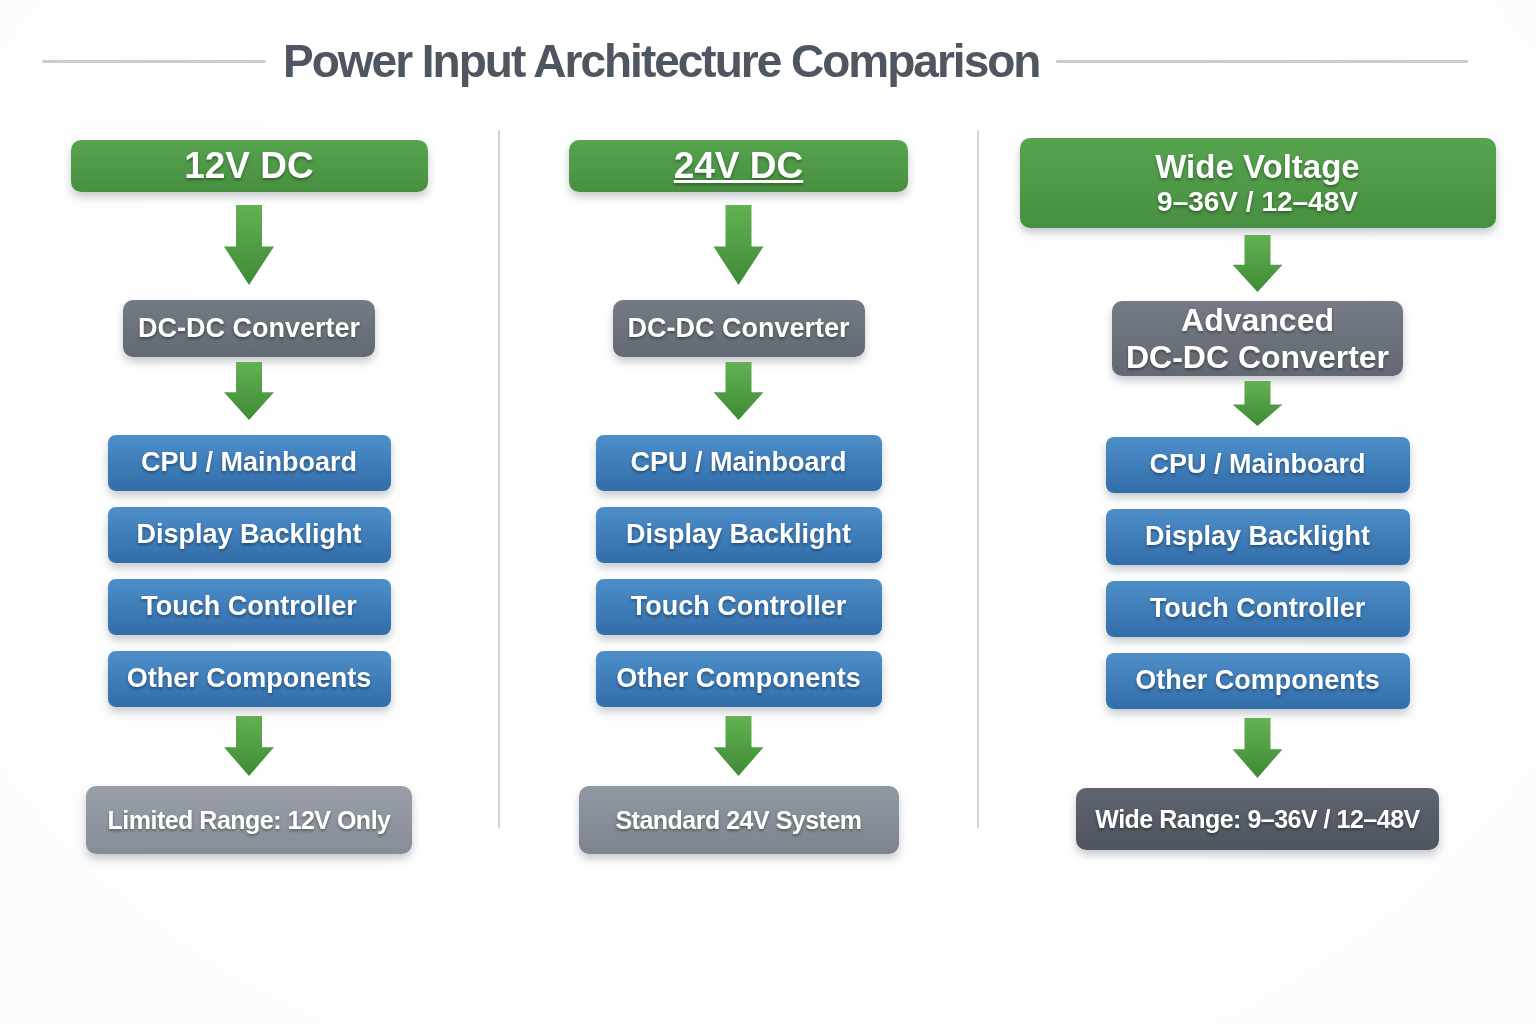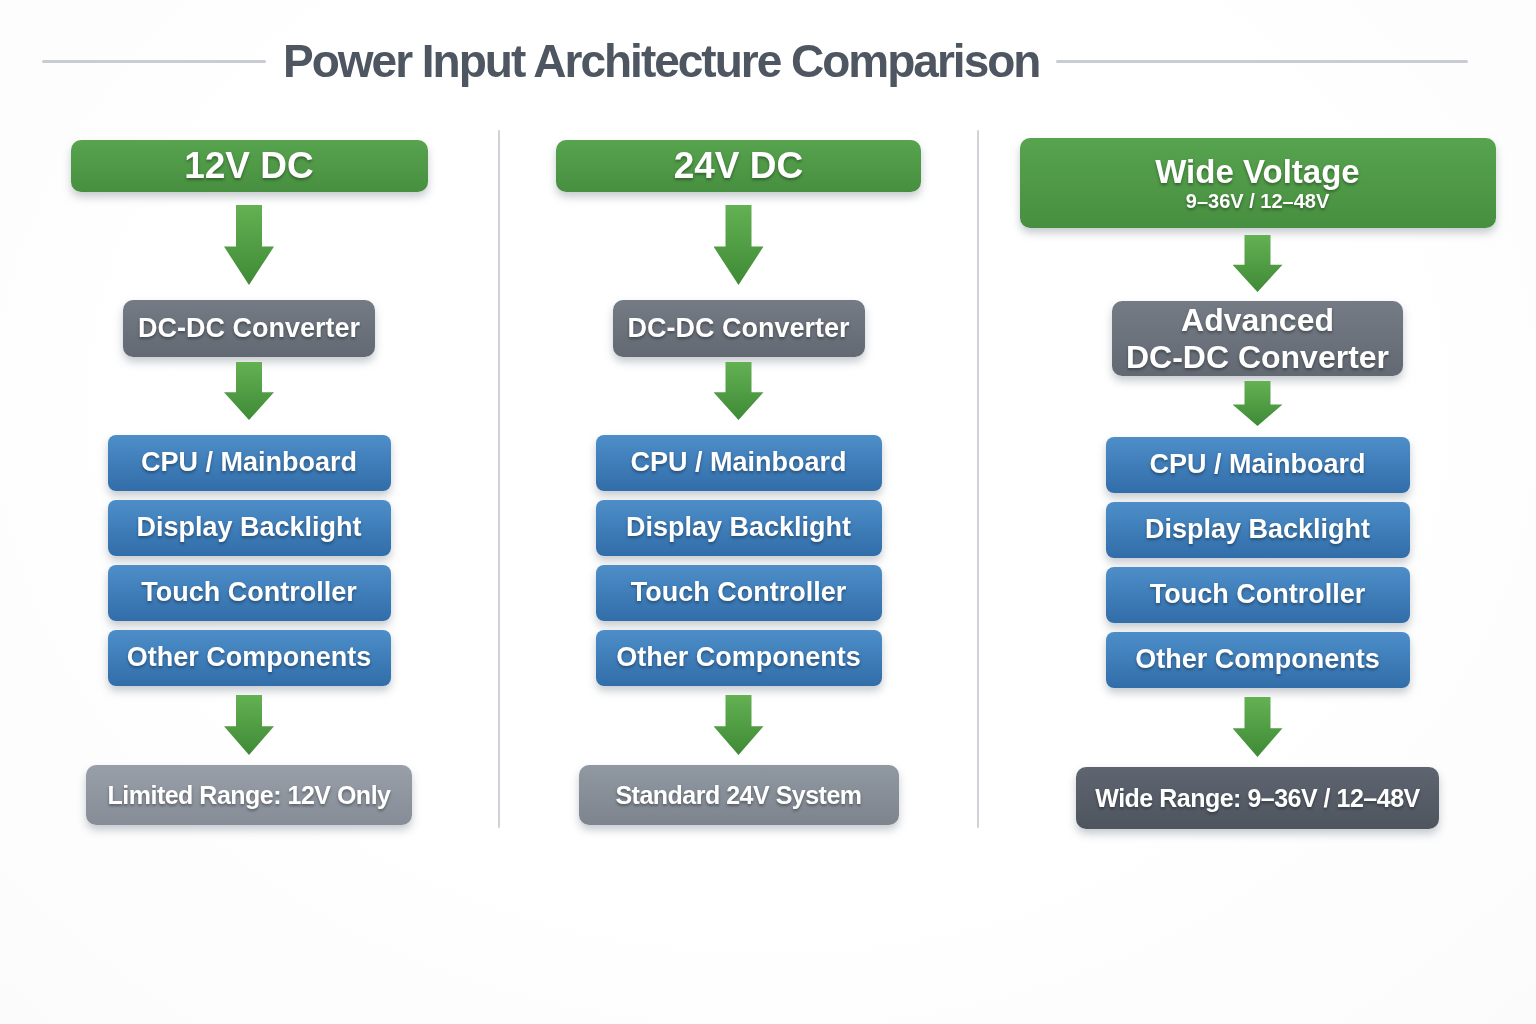--- a/index.html
+++ b/index.html
@@ -69,40 +69,40 @@
     color: #ffffff;
     font-weight: bold;
     text-align: left;
     border-radius: 10px;
     box-shadow: 0 5px 9px rgba(95,105,118,0.35);
     text-shadow: 0 2px 3px rgba(0,0,0,0.35);
     line-height: 1.15;
   }
   .green { background: linear-gradient(180deg, #57a34e 0%, #478f40 100%); }
   .c1 .green { width: 357px; height: 52px; font-size: 37px; }
-  .c2 .green { width: 365px; height: 52px; font-size: 37px; }
+  .c2 .green { width: 339px; height: 52px; font-size: 37px; text-decoration: underline; }
   .c3 .green { width: 476px; height: 90px; font-size: 33px; margin-top: -2px; }
-  .c3 .green .line2 { font-size: 20px; }
+  .c3 .green .line2 { font-size: 28px; }
 
   .conv { background: linear-gradient(180deg, #747b84 0%, #626972 100%); }
   .c1 .conv, .c2 .conv { width: 252px; height: 57px; font-size: 27px; }
   .c3 .conv { width: 291px; height: 75px; font-size: 32px; }
 
-  .stack { display: flex; flex-direction: column; gap: 9px; }
+  .stack { display: flex; flex-direction: column; gap: 16px; }
   .blue {
     background: linear-gradient(180deg, #4d8ec9 0%, #316da9 100%);
     border-radius: 8px;
     height: 56px;
     font-size: 27px;
   }
   .c1 .blue { width: 283px; }
   .c2 .blue { width: 286px; }
   .c3 .blue { width: 304px; }
 
-  .result { height: 60px; font-size: 25px; letter-spacing: -0.5px; }
+  .result { height: 68px; font-size: 25px; letter-spacing: -0.5px; }
   .c1 .result { width: 326px; background: linear-gradient(180deg, #989fa8 0%, #868d97 100%); }
   .c2 .result { width: 320px; background: linear-gradient(180deg, #9098a1 0%, #7d848e 100%); }
   .c3 .result { width: 363px; height: 62px; background: linear-gradient(180deg, #5e6570 0%, #4e555f 100%); }
 
   
   .arrow {
     width: 50px;
     background: linear-gradient(180deg, #64b153 0%, #3f8a36 100%);
     clip-path: polygon(24% 0, 76% 0, 76% 52%, 100% 52%, 50% 100%, 0 52%, 24% 52%);
     filter: drop-shadow(0 2px 2px rgba(90,110,90,0.3));

